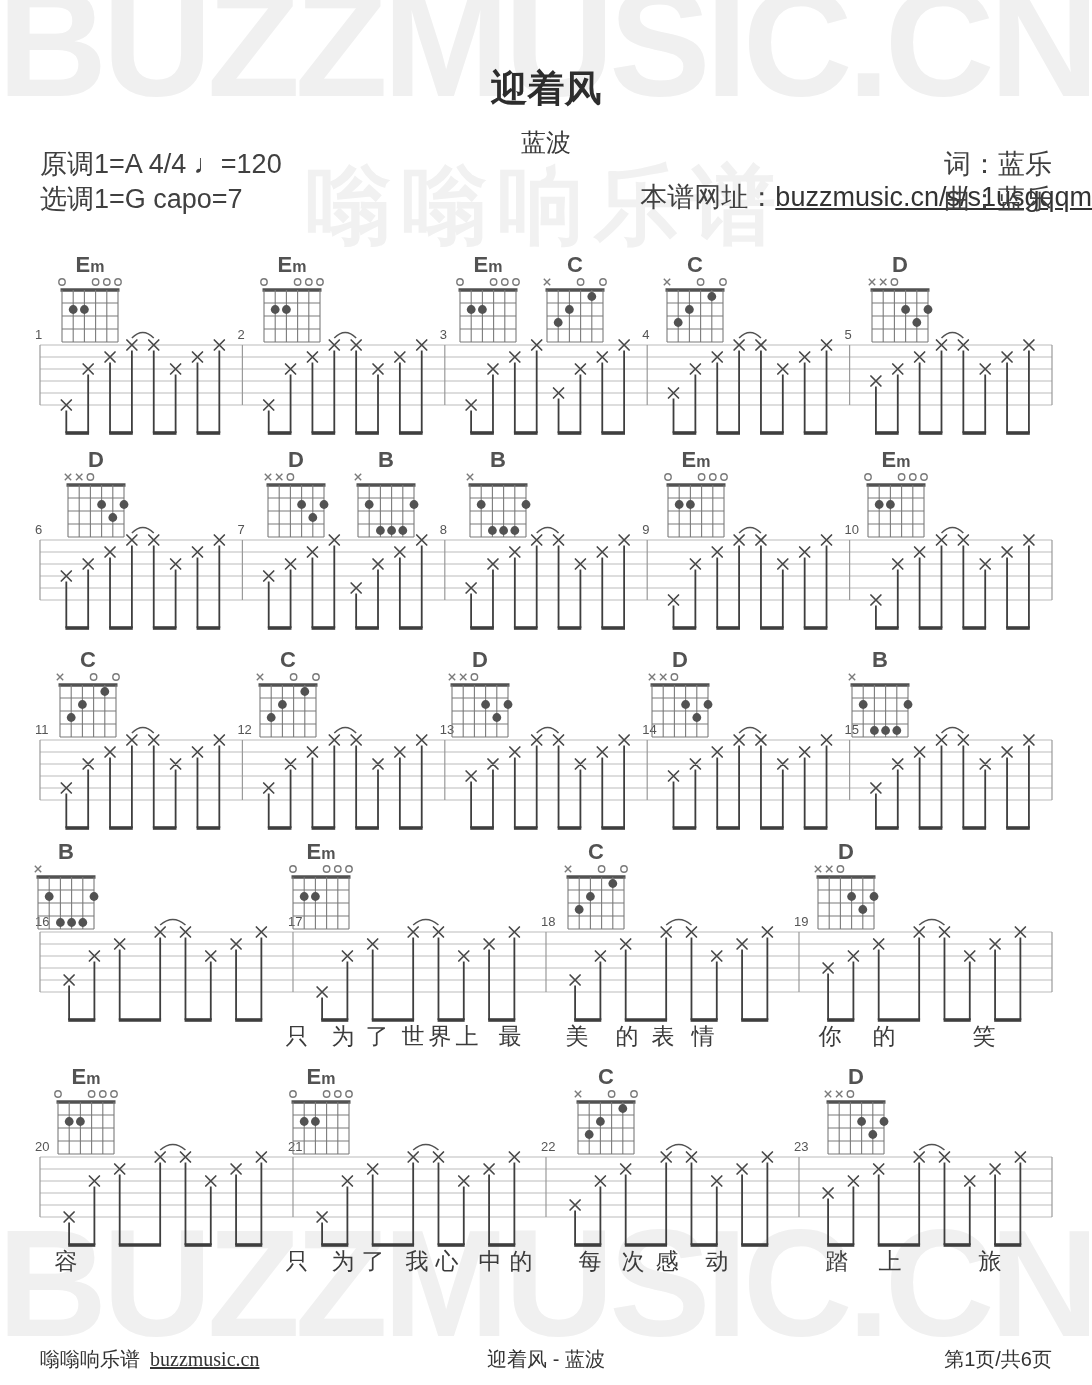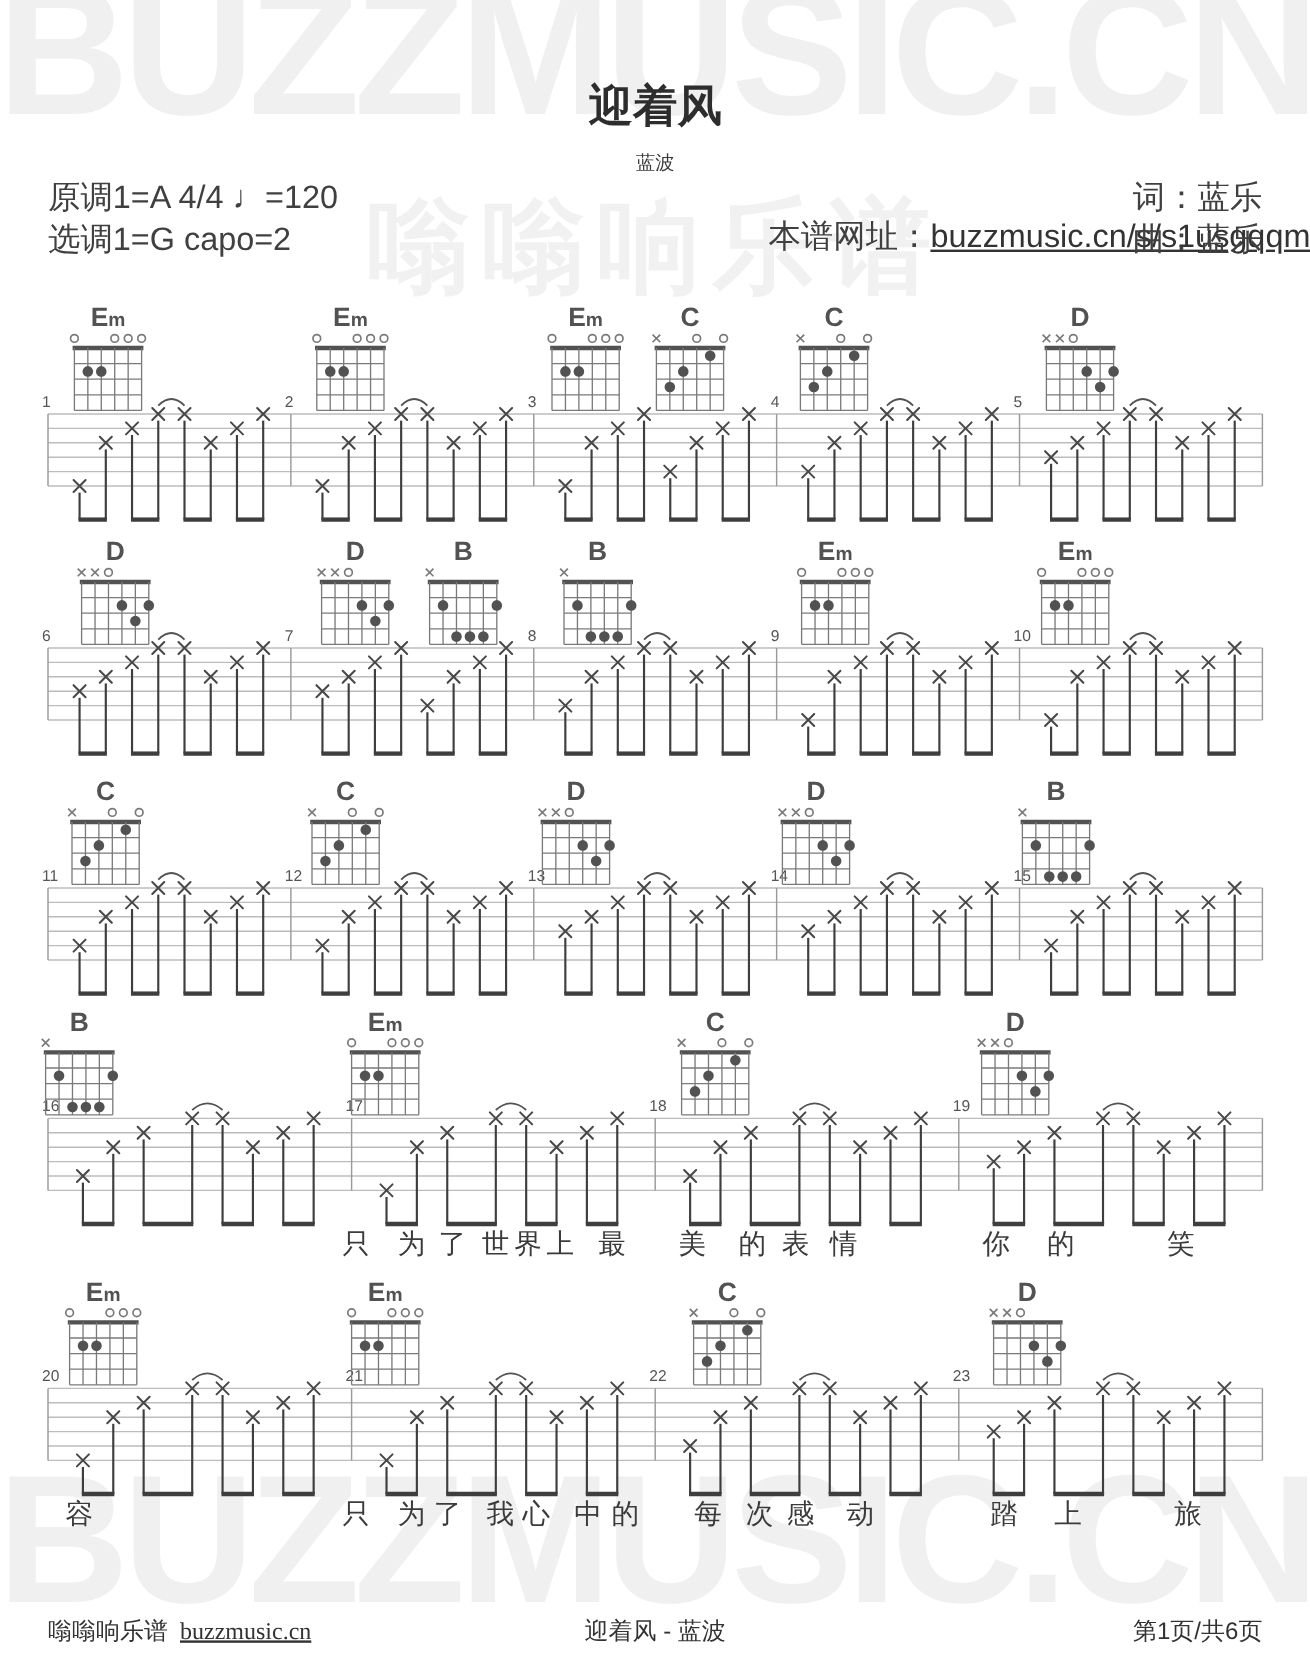--- a/index.html
+++ b/index.html
@@ -8,21 +8,21 @@
   .wm{position:absolute;z-index:0;color:#f0f0f0;font-weight:800;white-space:nowrap;
       pointer-events:none;user-select:none;}
   .wm-brand{font-size:152px;letter-spacing:-5px;left:50%;transform:translateX(-50%);}
   .wm-top{top:-44px;}
   .wm-bottom{top:1196px;}
   .wm-strip{top:1372px;}
   .wm-site{font-size:86px;letter-spacing:10px;top:148px;left:50%;transform:translateX(-50%);color:#f1f1f1;}
   .content{position:relative;z-index:1;}
   .abs{position:absolute;}
   .title{top:64px;left:0;width:100%;text-align:center;font-size:37px;font-weight:bold;color:#2d2d2d;}
-  .artist{top:126px;left:0;width:100%;text-align:center;font-size:16px;color:#3a3a3a;}
+  .artist{top:126px;left:0;width:100%;text-align:center;font-size:25px;color:#3a3a3a;}
   .meta{font-size:27px;color:#404040;}
   .meta-l1{top:146px;left:40px;}
   .meta-l2{top:181px;left:40px;}
   .meta-url{top:179px;left:0;width:100%;text-align:right;}
   .meta-r1{top:146px;right:40px;text-align:center;}
   .meta-r2{top:181px;right:40px;}
   .link{text-decoration:underline;color:#333;cursor:pointer;}
   .footer{top:1346px;font-size:20px;color:#333;}
   .footer-left{left:40px;font-family:Liberation Serif, serif;}
   .footer-center{left:0;width:100%;text-align:center;}
@@ -37,21 +37,21 @@
   <div class="wm wm-brand wm-top">BUZZMUSIC.CN</div>
   <div class="wm wm-site">嗡嗡响乐谱</div>
   <div class="wm wm-brand wm-bottom">BUZZMUSIC.CN</div>
   <div class="wm wm-brand wm-strip">BUZZMUSIC.CN</div>
 
   <div class="content">
 
     <div class="abs title">迎着风</div>
     <div class="abs artist">蓝波</div>
     <div class="abs meta meta-l1">原调1=A  4/4  ♩=120</div>
-    <div class="abs meta meta-l2">选调1=G  capo=2</div>
+    <div class="abs meta meta-l2">选调1=G  capo=7</div>
     <div class="abs meta meta-url">
       <span>本谱网址：</span><span class="link">buzzmusic.cn/s/s1usgqqm</span>
     </div>
     <div class="abs meta meta-r1">词：蓝乐</div>
     <div class="abs meta meta-r2">曲：蓝乐</div>
 
     <div class="systems">
         <svg width="1092" height="195" style="top: 250px;">
           <g>
             <line x1="40" y1="95" x2="1052" y2="95" stroke="#bcbcbc" stroke-width="1.2"></line>

